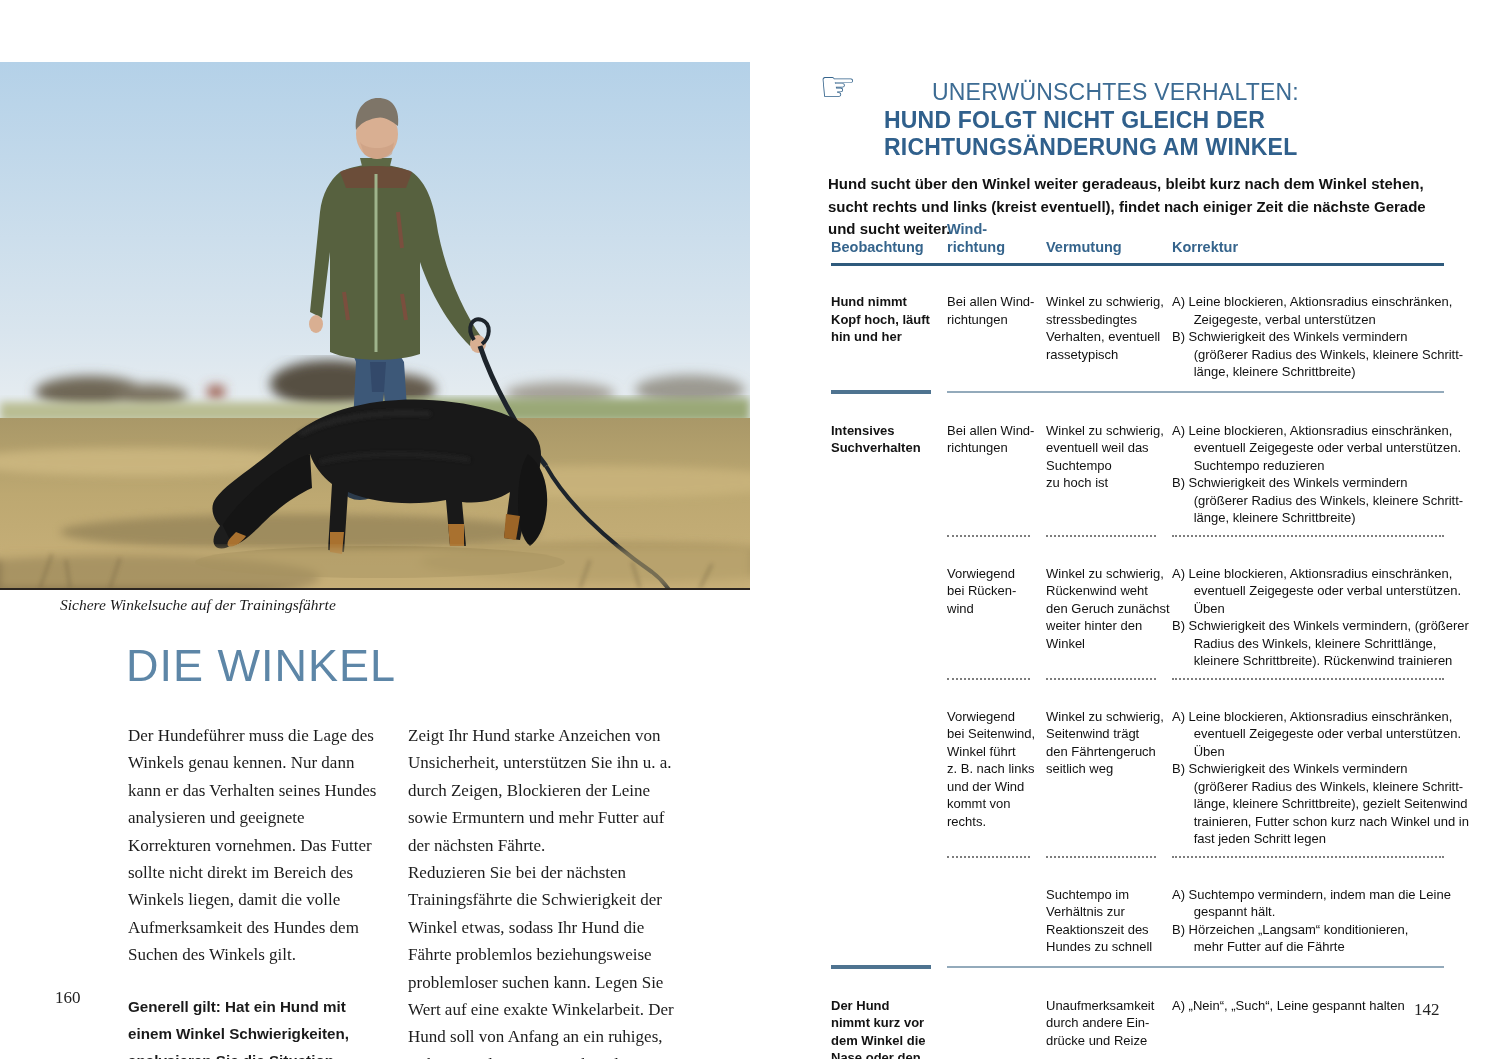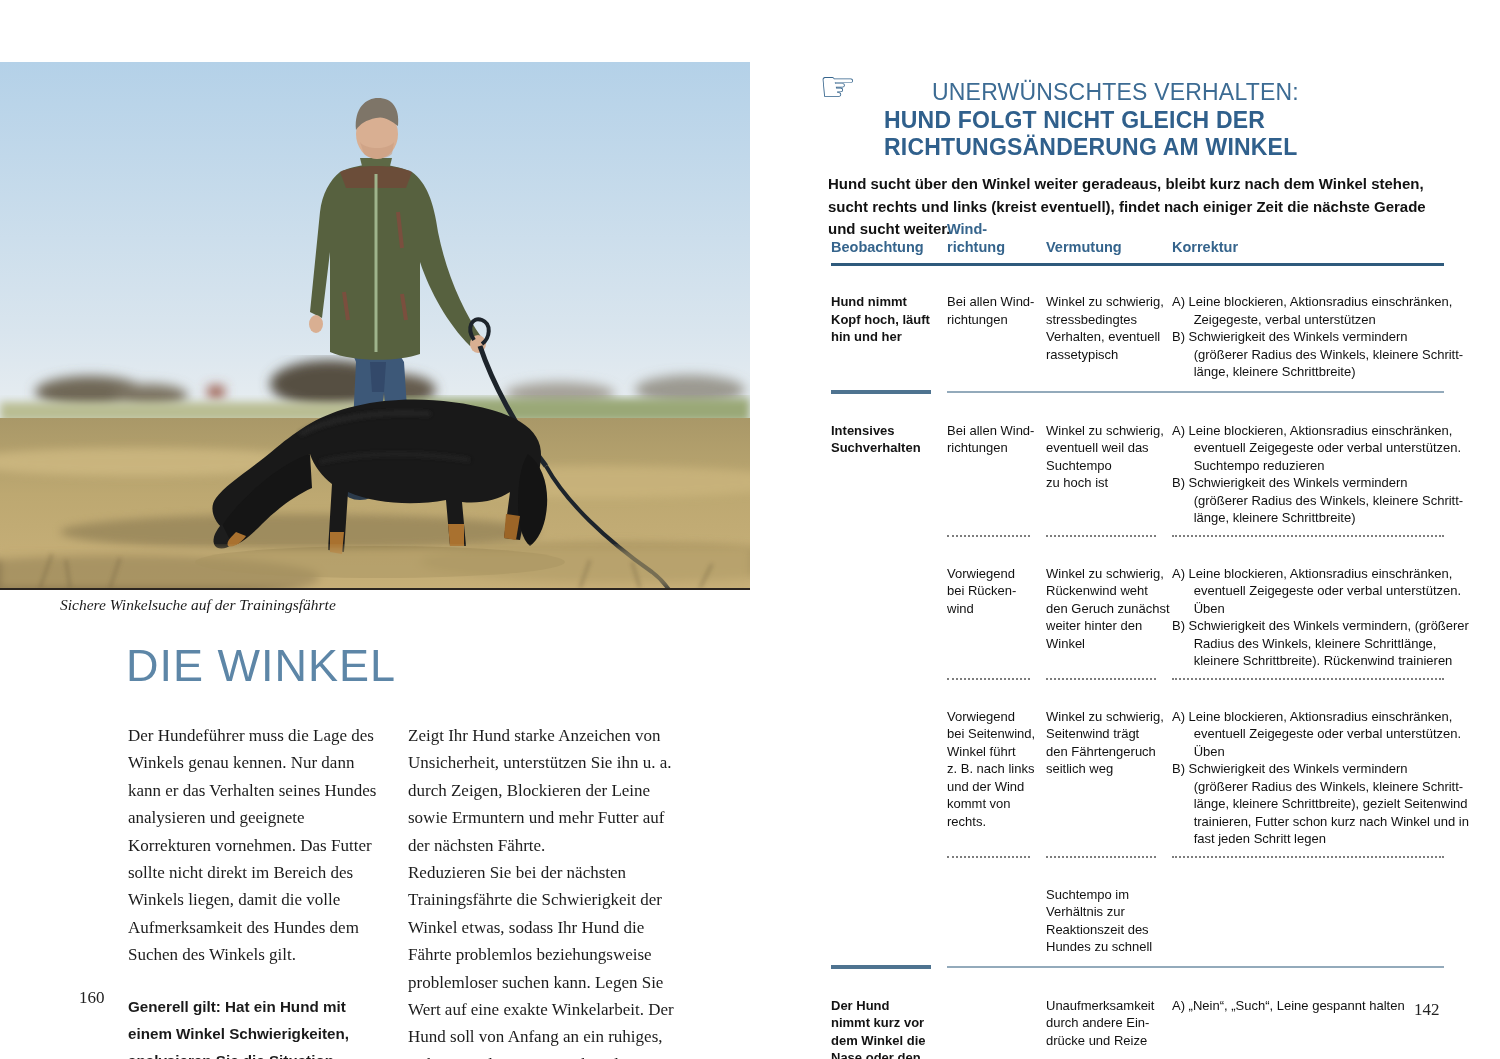--- a/index.html
+++ b/index.html
@@ -25,21 +25,21 @@
   .colB { position:absolute; left:408px; top:722px; width:266px; }
   .serif-p {
     font-family:"Liberation Serif", serif;
     font-size:17px; line-height:27.4px; color:#1c1c1c; margin:0;
   }
   .bold-p {
     font-size:15.2px; line-height:27px; font-weight:700; color:#1a1a1a;
     margin:24px 0 0 0;
   }
   .pageno { position:absolute; font-family:"Liberation Serif", serif; font-size:17px; color:#222; }
-  .pageno-left  { left:55px;  top:988px;margin-left:24px; }
+  .pageno-left  { left:55px;  top:988px; }
   .pageno-right { left:1414px; top:1000px; }
 
   
   .kicker-icon {
     position:absolute; left:819px; top:66px;
     font-size:42px; line-height:1; color:#35648c;
   }
   .r-heading { position:absolute; left:884px; top:79px; line-height:27.5px; }
   .r-heading .h1 { font-size:23px; font-weight:400; color:#3c6b93; letter-spacing:0.2px;margin-left:48px; }
   .r-heading .h2 { font-size:23px; font-weight:700; color:#30608c; letter-spacing:0.2px; }
@@ -311,20 +311,24 @@
       <div class="dots d4"></div>
     </div>
 
   <div class="tgrid">
     <div class="cell bcell"></div>
     <div class="cell"></div>
     <div class="cell">Suchtempo im
 Verhältnis zur
 Reaktionszeit des
 Hundes zu schnell</div>
+    <div class="cell">A) Suchtempo vermindern, indem man die Leine
+      gespannt hält.
+B) Hörzeichen „Langsam“ konditionieren,
+      mehr Futter auf die Fährte</div>
   </div>
   <div class="tgrid sep-strong">
       <div class="bar"></div>
       <div class="thin"></div>
     </div>
 
   <div class="tgrid">
     <div class="cell bcell">Der Hund
 nimmt kurz vor
 dem Winkel die

